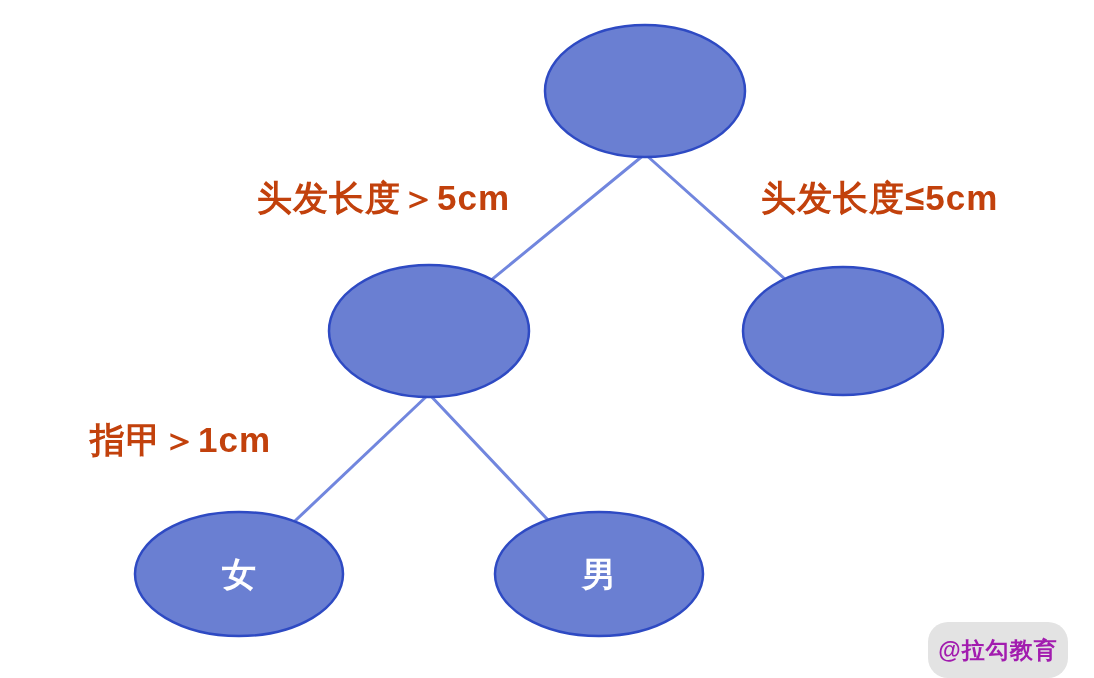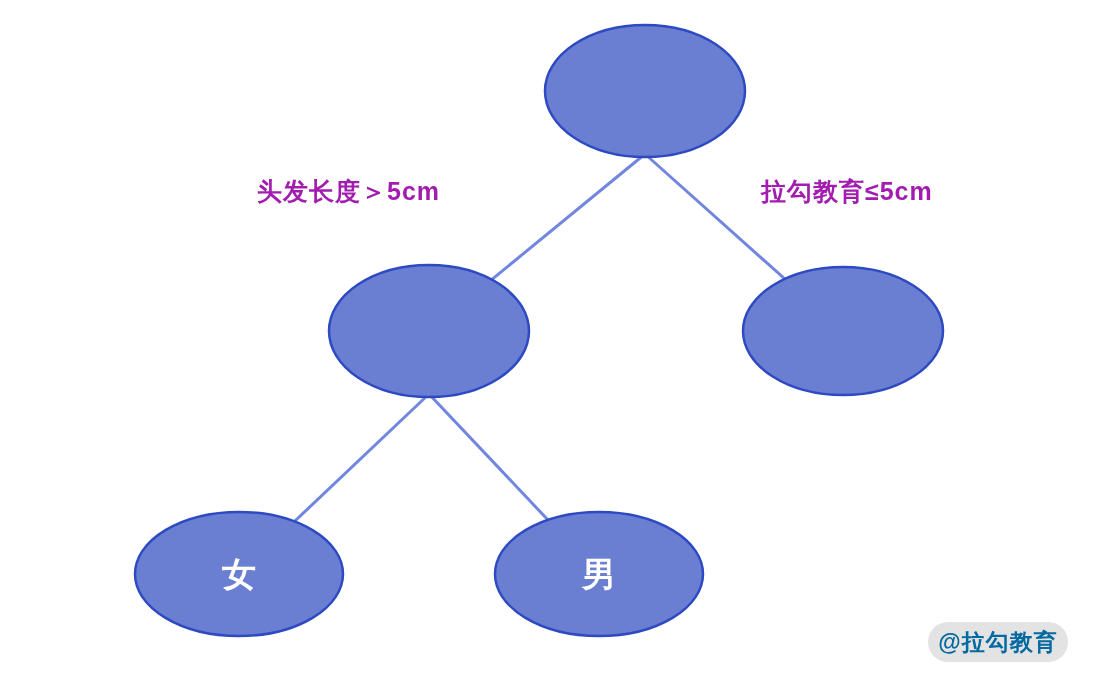--- a/index.html
+++ b/index.html
@@ -13,32 +13,32 @@
   .tree-svg { position: absolute; top: 0; left: 0; }
   .edge { stroke-width: 3; stroke-linecap: round; }
   .node { stroke-width: 2.5; }
   .node-text {
     font-family: "Liberation Sans", "DejaVu Sans", sans-serif;
     font-size: 34px; font-weight: bold;
     text-anchor: middle;
   }
   .edge-label {
     position: absolute;
-    font-size: 25px; font-weight: bold;
-    color: #a21caf;
+    font-size: 35px; font-weight: bold;
+    color: #c2410c;
     white-space: nowrap;
     letter-spacing: 1px;
   }
   .watermark {
     position: absolute;
     left: 928px; top: 622px;
-    width: 140px; height: 40px;
+    width: 140px; height: 56px;
     border-radius: 20px;
     background: #e3e3e3;
-    color: #0369a1;
+    color: #a21caf;
     font-size: 23px; font-weight: bold;
     display: flex; align-items: center; justify-content: center;
     letter-spacing: 1px;
   }
 </style>
 </head>
 <body>
 
 <div class="stage">
 
@@ -58,21 +58,22 @@
       <ellipse class="node" cx="239" cy="574" rx="104" ry="62" fill="#6A7FD2" stroke="#2E4AC3"></ellipse>
       <ellipse class="node" cx="599" cy="574" rx="104" ry="62" fill="#6A7FD2" stroke="#2E4AC3"></ellipse>
 
       <text class="node-text" x="239" y="586" fill="#FFFFFF">女</text>
       <text class="node-text" x="599" y="586" fill="#FFFFFF">男</text>
     </g>
   </svg>
 
   <div class="edge-label" style="left:257px; top:175px">头发长度＞5cm</div>
 
-  <div class="edge-label" style="left:761px; top:175px">拉勾教育≤5cm</div>
+  <div class="edge-label" style="left:761px; top:175px">头发长度≤5cm</div>
 
+  <div class="edge-label" style="left:90px; top:417px">指甲＞1cm</div>
 
 
   <div class="watermark">
     <span>@拉勾教育</span>
   </div>
 
 </div>
 
 </body></html>

